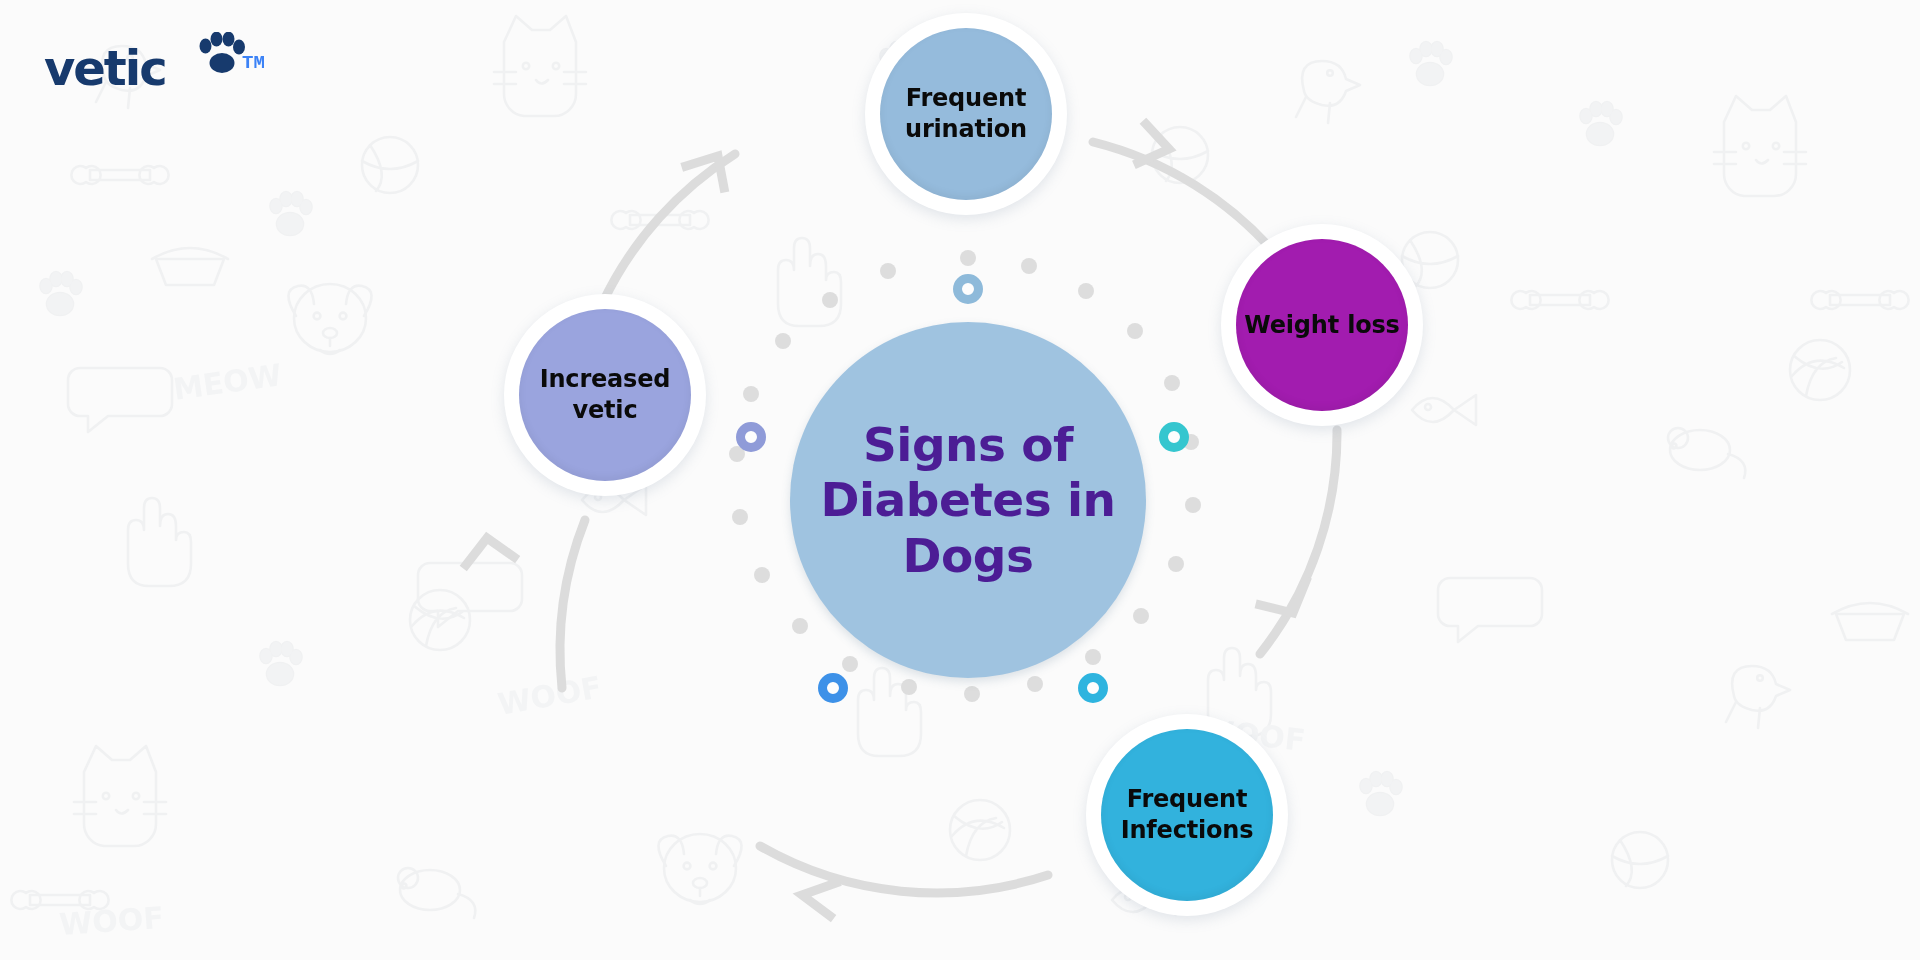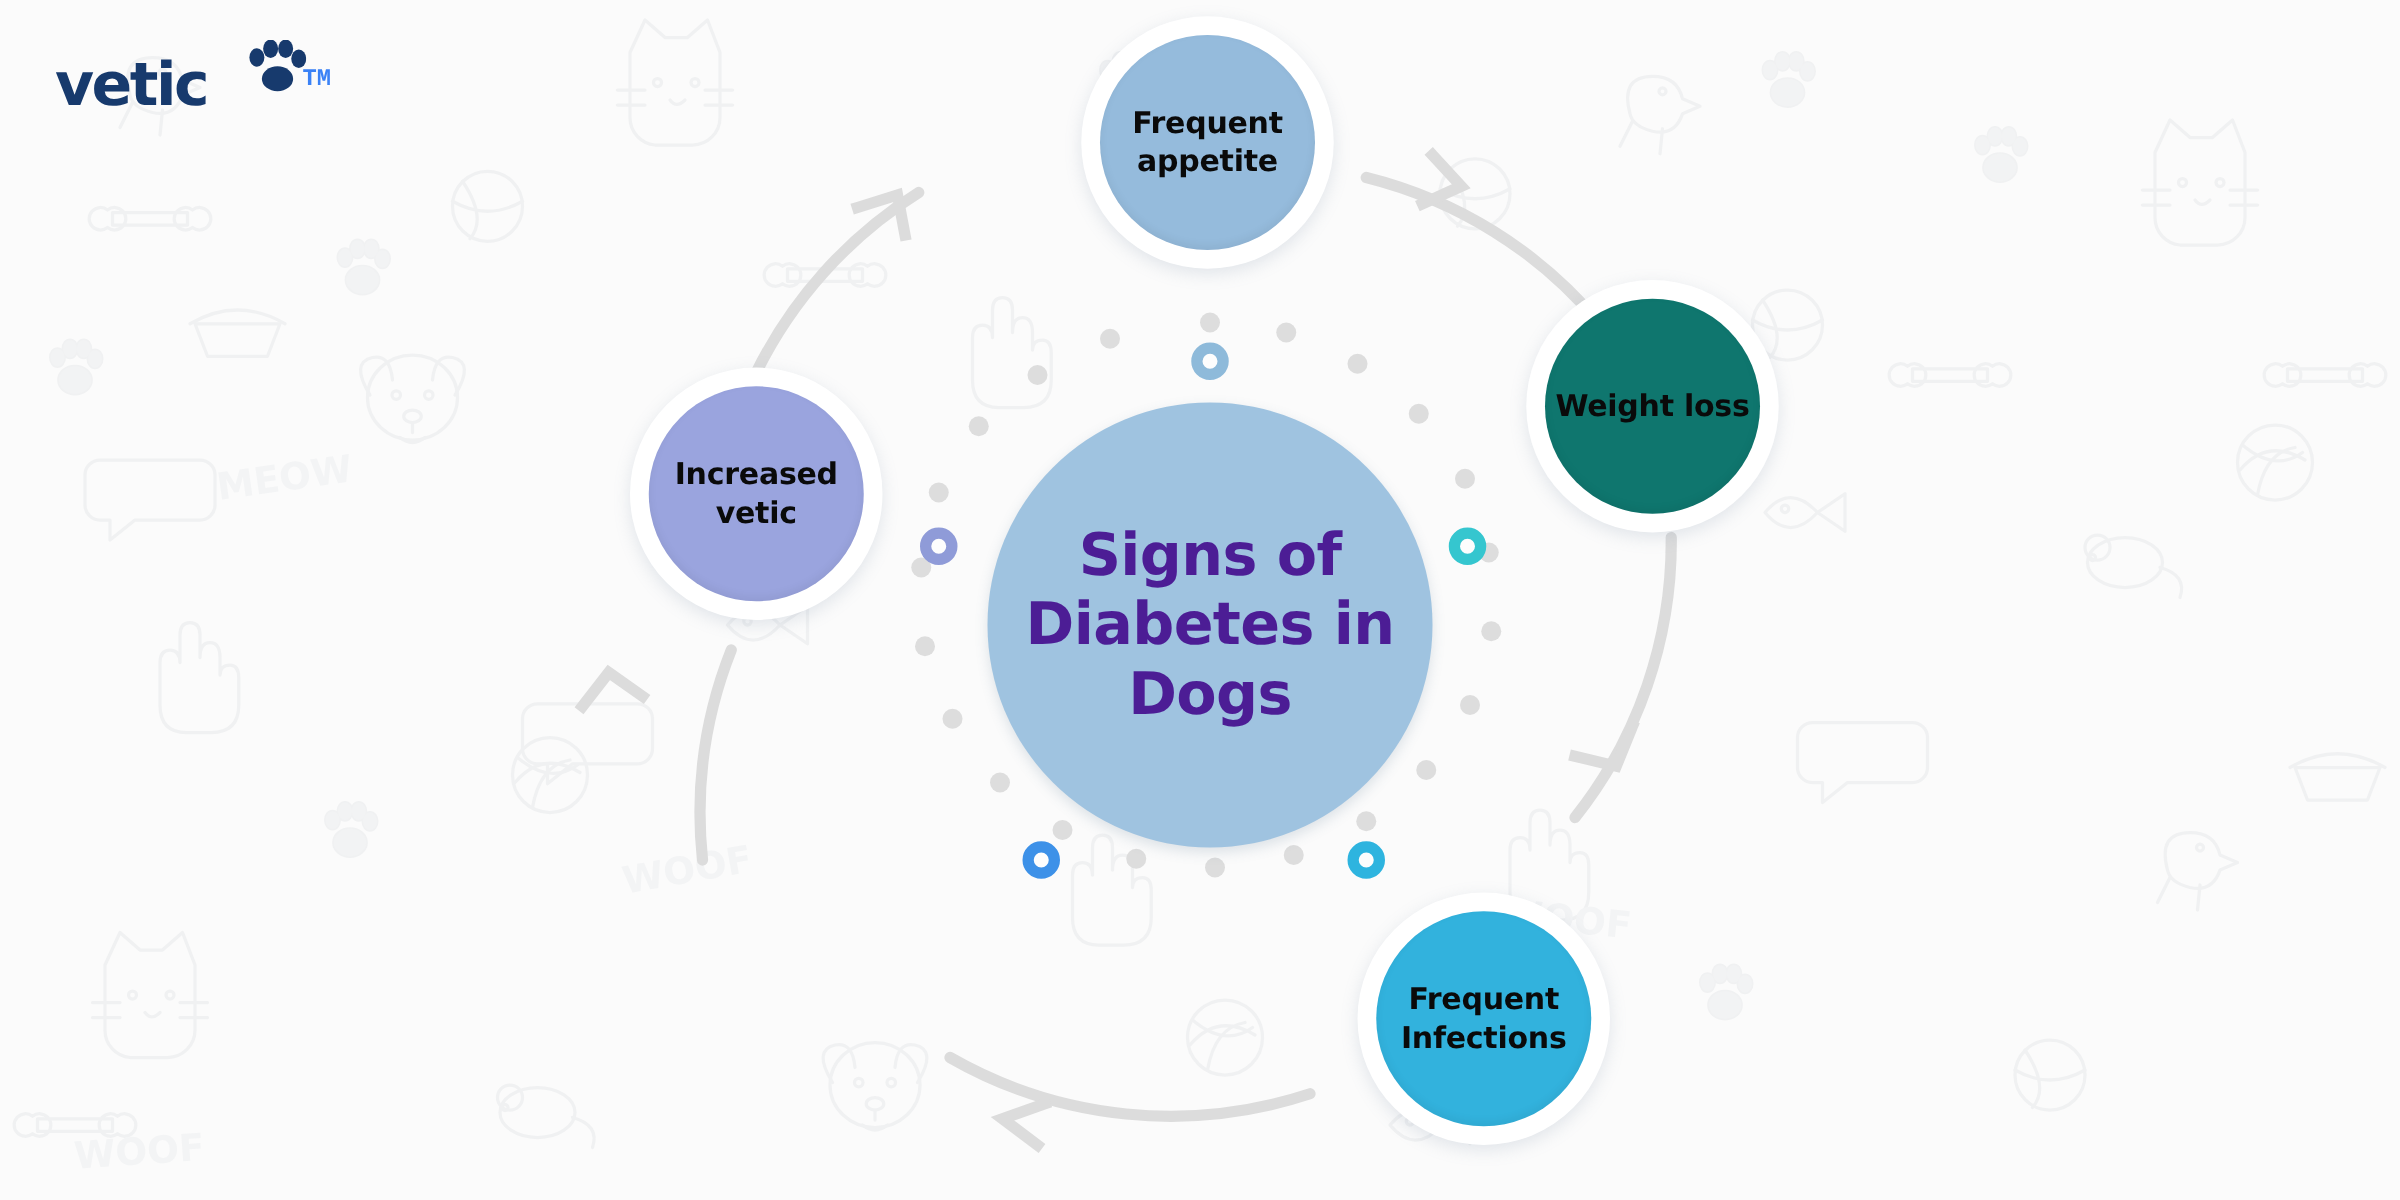--- a/index.html
+++ b/index.html
@@ -358,26 +358,26 @@
         <circle cx="888" cy="271" r="8"></circle>
       </g>
     </svg>
 
     <div id="hub" class="hub">
       <div class="hub-label">Signs of Diabetes in Dogs</div>
     </div>
 
     <div class="node" style="left:865px; top:13px;">
       <div class="disc" style="background:#95bbdc;">
-        <span class="node-label">Frequent appetite</span>
+        <span class="node-label">Frequent urination</span>
       </div>
     </div>
 
     <div class="node" style="left:1221px; top:224px;">
-      <div class="disc" style="background:#0f766e;">
+      <div class="disc" style="background:#a21caf;">
         <span class="node-label">Weight loss</span>
       </div>
     </div>
 
     <div class="node" style="left:1086px; top:714px;">
       <div class="disc" style="background:#32b2dd;">
         <span class="node-label">Frequent Infections</span>
       </div>
     </div>
 

